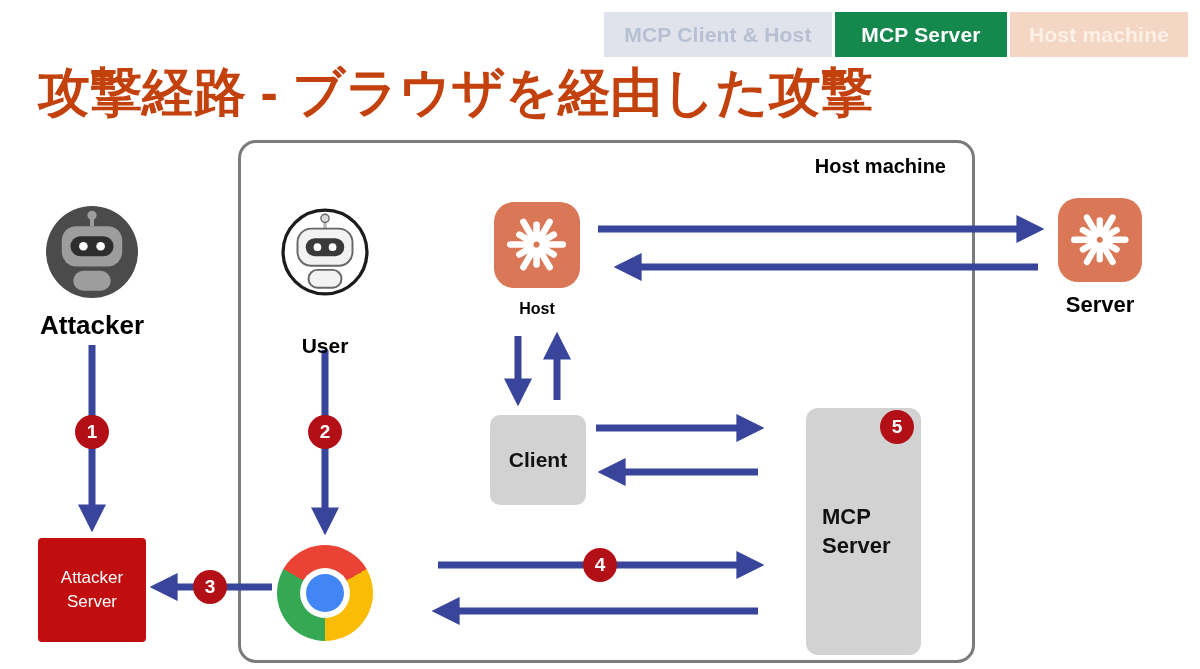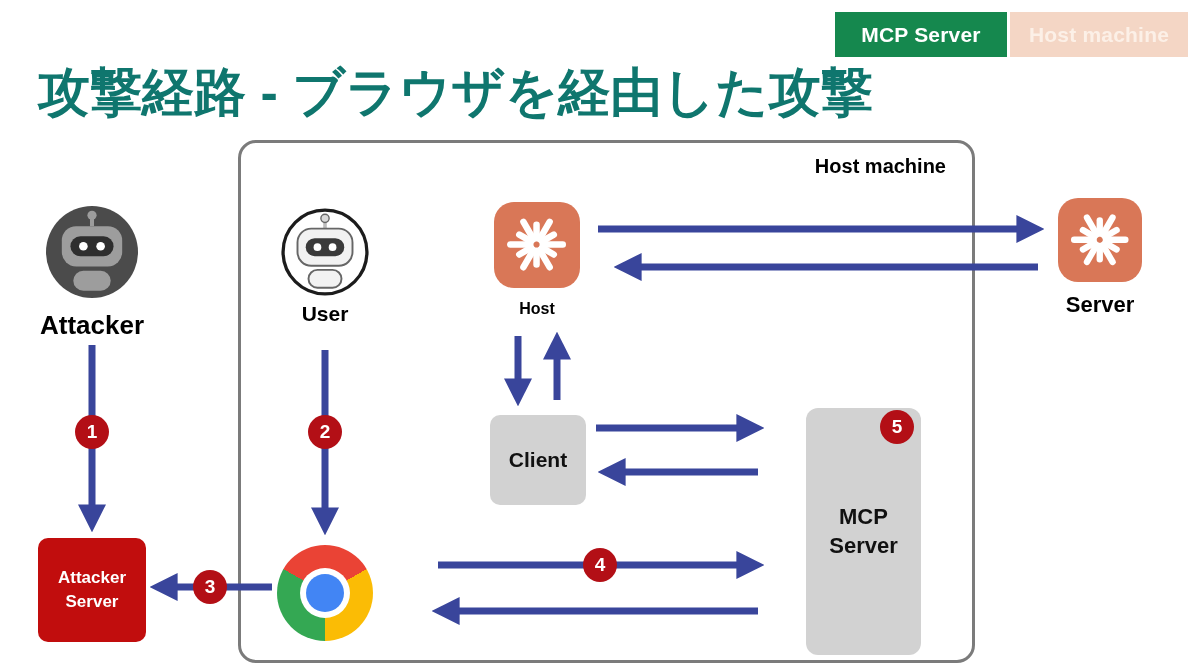--- a/index.html
+++ b/index.html
@@ -7,75 +7,76 @@
   #canvas{position:relative;width:1200px;height:669px;background:#ffffff;
     font-family:"Liberation Sans","DejaVu Sans",sans-serif;overflow:hidden}
 
   
   .chip{position:absolute;top:12px;height:45px;display:flex;align-items:center;
     justify-content:center;font-weight:700;font-size:21px;letter-spacing:.2px}
   #chip1{left:604px;width:228px;background:var(--chip1-bg,#e0e3eb);color:var(--chip1-fg,#b7bfd2)}
   #chip2{left:835px;width:172px;background:var(--chip2-bg,#15884e);color:var(--chip2-fg,#ffffff)}
   #chip3{left:1010px;width:178px;background:var(--chip3-bg,#f4d6c5);color:var(--chip3-fg,#fcf0e7)}
 
-  .title{position:absolute;left:38px;top:58px;font-size:52px;font-weight:800;color:#0f766e;white-space:nowrap}
+  .title{position:absolute;left:38px;top:58px;font-size:52px;font-weight:800;color:#c2410c;white-space:nowrap}
 
   .container-box{position:absolute;left:238px;top:140px;width:737px;height:523px;
     border:3.5px solid var(--container-border,#7b7b7b);border-radius:18px;background:transparent}
   .hm-label{position:absolute;top:12px;right:26px;font-size:20px;font-weight:700;color:#000}
 
   .arrows{position:absolute;left:0;top:0;width:1200px;height:669px;pointer-events:none}
   .arrows line{stroke:var(--arrow,#39459B);stroke-width:7}
   #ah path{fill:var(--arrow,#39459B)}
 
   .node-label{position:absolute;text-align:center;font-weight:700;color:#000}
   #attacker-label{left:32px;top:310px;width:120px;font-size:26px}
-  #user-label{left:285px;top:302px;width:80px;font-size:21px}
+  #user-label{left:285px;top:334px;width:80px;font-size:21px}
   #host-label{left:497px;top:300px;width:80px;font-size:16px}
   #model-label{left:1050px;top:292px;width:100px;font-size:22px}
 
   .avatar{position:absolute}
   #attacker-avatar{left:46px;top:206px;width:92px;height:92px}
   #user-avatar{left:281px;top:208px;width:88px;height:88px}
   .avatar svg{width:100%;height:100%}
 
   .claude{position:absolute;border-radius:20px;background:var(--claude-orange,#d97757);
     display:flex;align-items:center;justify-content:center}
   #host-icon{left:494px;top:202px;width:86px;height:86px}
   #model-icon{left:1058px;top:198px;width:84px;height:84px}
   .claude svg{width:78%;height:78%}
 
   .graybox{position:absolute;background:var(--node-gray,#d2d2d2);display:flex;align-items:center;
-    justify-content:center;text-align:center;font-weight:700;color:#111}
+    justify-content:center;text-align:left;font-weight:700;color:#111}
   #client-box{left:490px;top:415px;width:96px;height:90px;border-radius:10px;font-size:21px}
   #mcp-box{left:806px;top:408px;width:115px;height:247px;border-radius:12px;font-size:22px;
     line-height:1.3;padding:0 16px}
 
-  #attacker-server-box{position:absolute;left:38px;top:538px;width:108px;height:104px;border-radius:10px;
+  #attacker-server-box{position:absolute;left:38px;top:538px;width:108px;height:104px;border-radius:4px;
     background:var(--attacker-server-bg,#c10d0d);color:var(--attacker-server-fg,#fff);display:flex;align-items:center;
-    justify-content:center;text-align:center;font-weight:700;font-size:17px;line-height:1.4;padding:0 14px}
+    justify-content:center;text-align:center;font-weight:400;font-size:17px;line-height:1.4;padding:0 14px}
 
   .badge{position:absolute;width:34px;height:34px;border-radius:50%;background:var(--badge-bg,#b30f16);
     color:var(--badge-fg,#fff);display:flex;align-items:center;justify-content:center;font-weight:700;font-size:19px}
   #b1{left:75px;top:415px}
   #b2{left:308px;top:415px}
   #b3{left:193px;top:570px}
   #b4{left:583px;top:548px}
   #b5{left:880px;top:410px}
 
   .chrome{position:absolute;left:277px;top:545px;width:96px;height:96px;border-radius:50%;
     background:conic-gradient(#ea4335 0 60deg,#fbbc05 60deg 180deg,#34a853 180deg 300deg,#ea4335 300deg 360deg)}
   .chrome::before{content:"";position:absolute;inset:24%;border-radius:50%;background:#fff}
   .chrome::after{content:"";position:absolute;inset:30%;border-radius:50%;background:#4285f4}
 </style>
 </head>
 <body>
 
 <div id="canvas">
 
+  <div class="chip" id="chip1">MCP Client &amp; Host</div>
   <div class="chip" id="chip2">MCP Server</div>
   <div class="chip" id="chip3">Host machine</div>
 
   <h1 class="title">攻撃経路 - ブラウザを経由した攻撃</h1>
 
   <div class="container-box">
     <div class="hm-label">Host machine</div>
   </div>
 
   <svg class="arrows" viewBox="0 0 1200 669">

